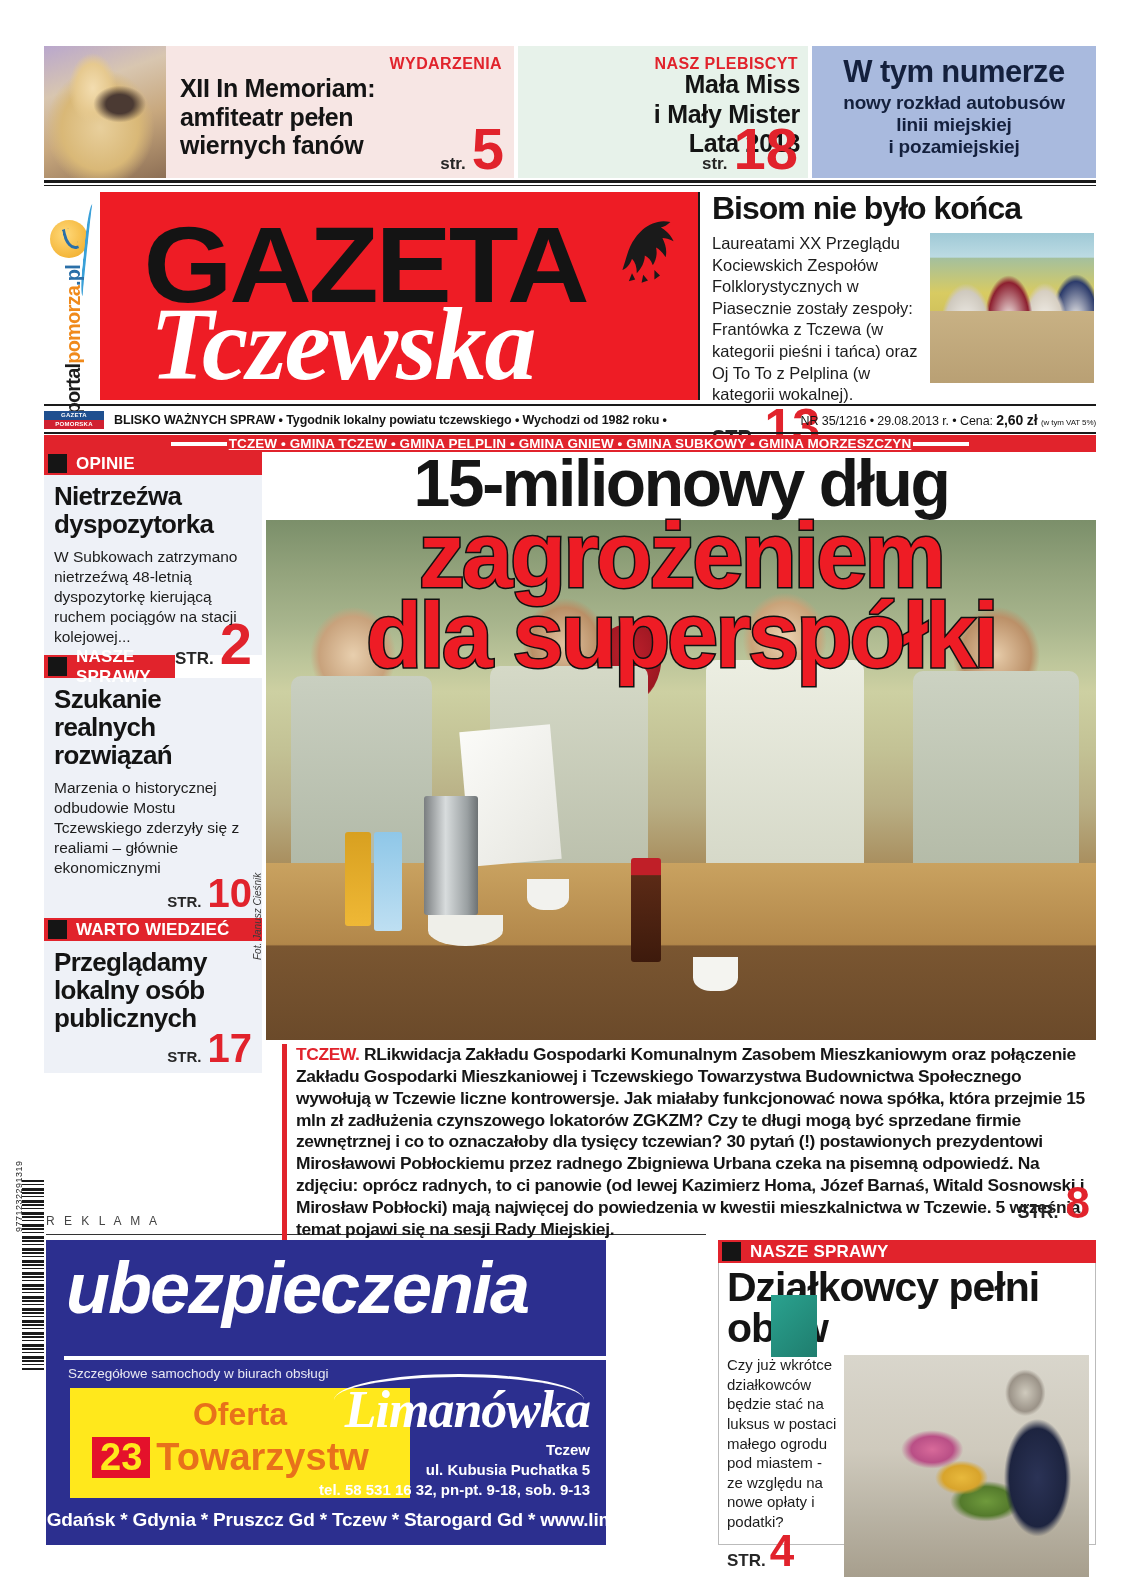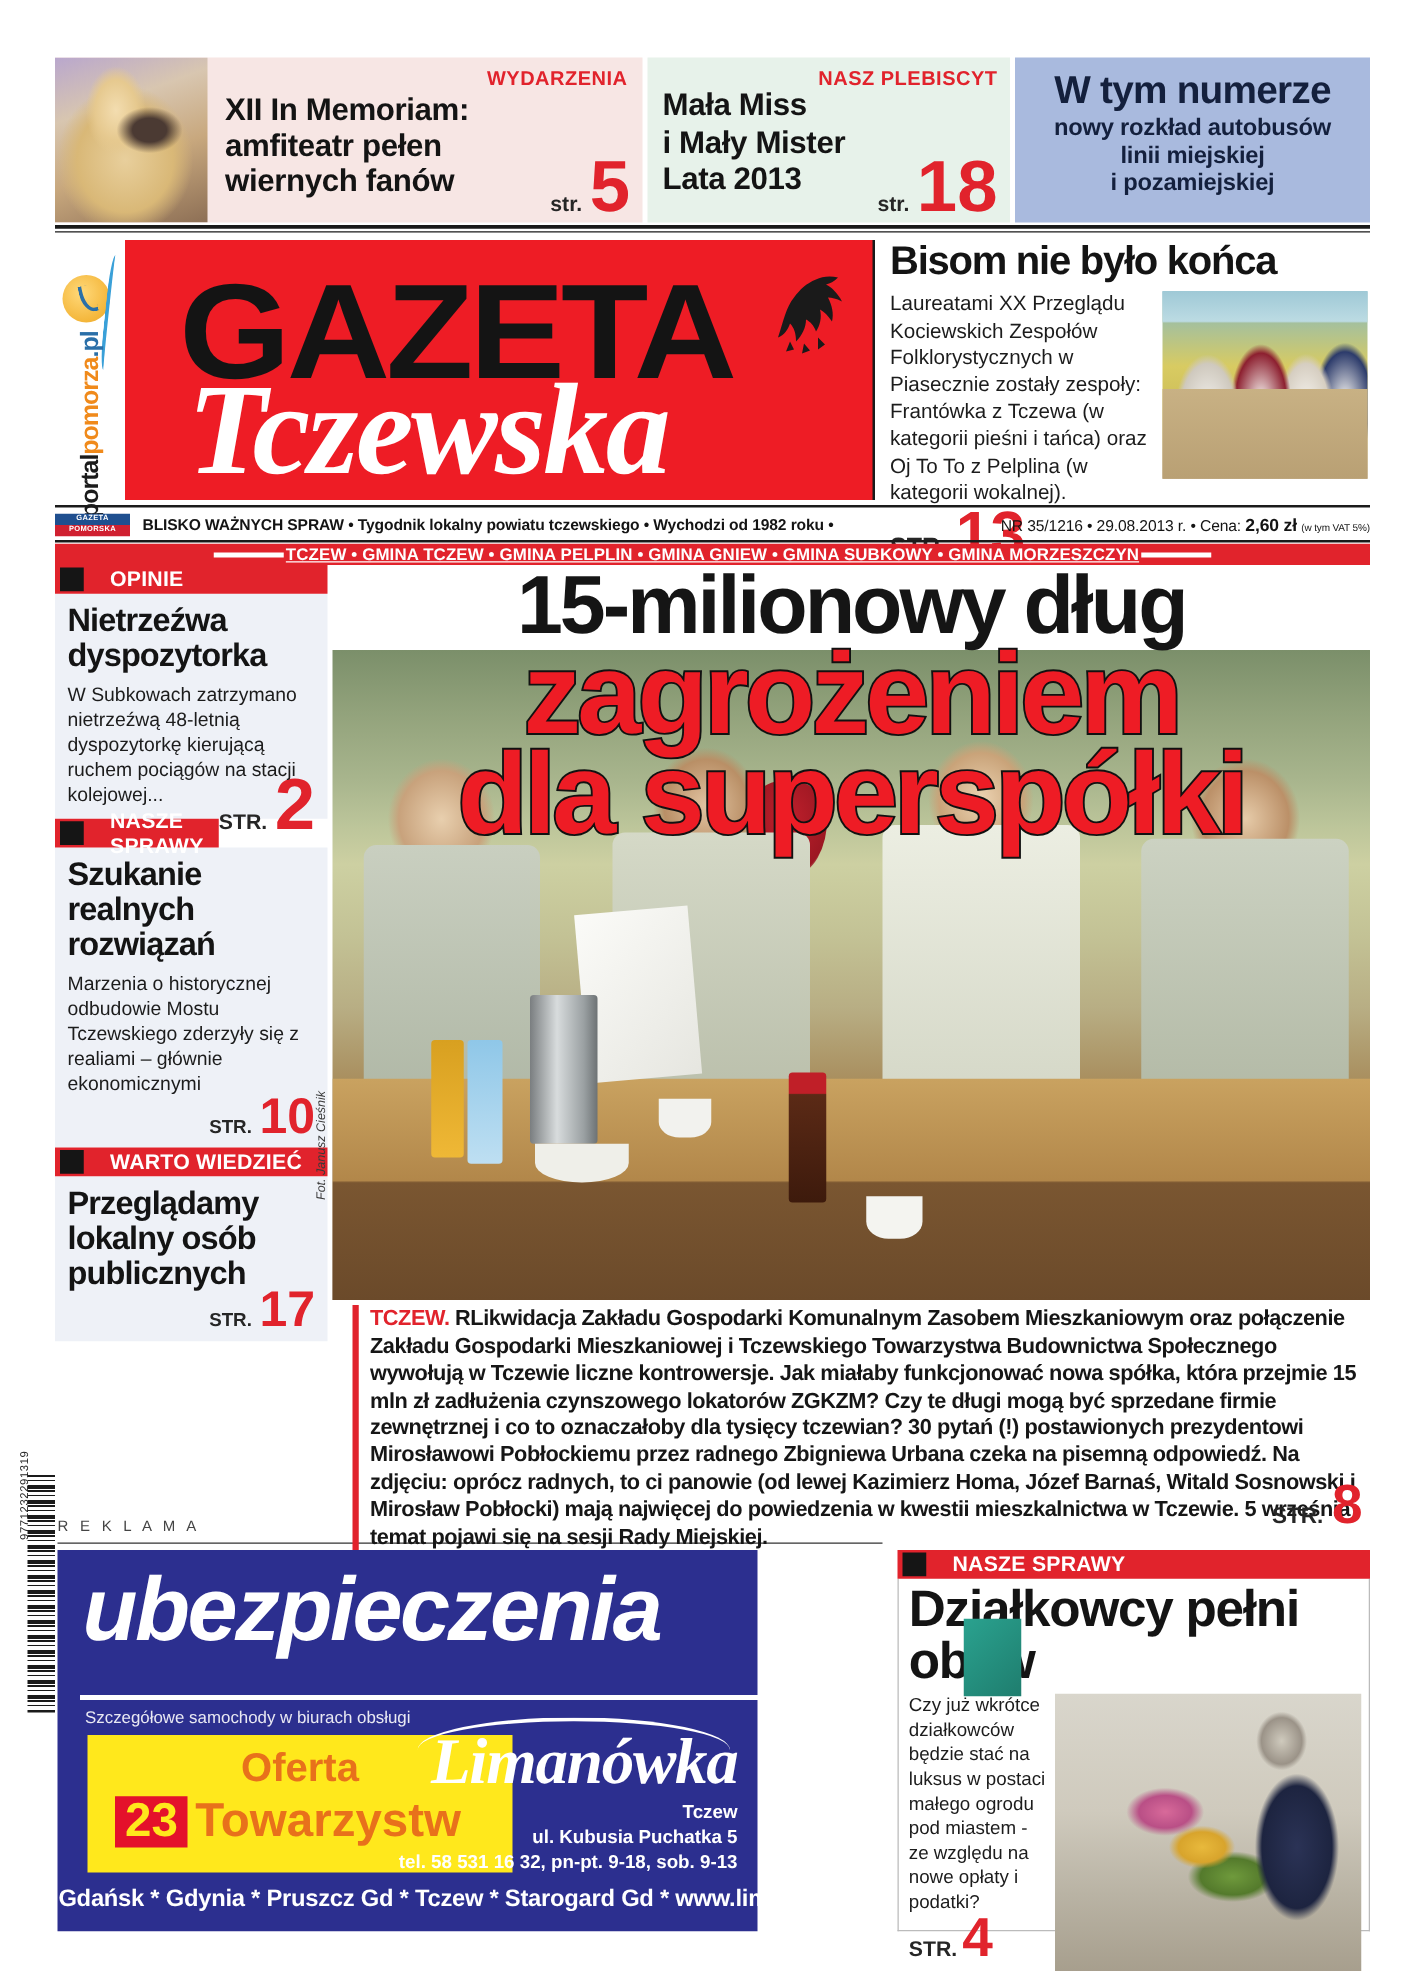--- a/index.html
+++ b/index.html
@@ -54,21 +54,21 @@
   .kicker-2 { right: 10px; }
   .t1-head {
     font-size: 25px; font-weight: bold; line-height: 1.14; color:#141414;
     letter-spacing: -0.3px;
   }
   .strline { position:absolute; right:10px; bottom:4px; display:flex; align-items:baseline; gap:6px; }
   .str-lbl { font-size:17px; font-weight:bold; color:#262626; }
   .str-num { font-size:58px; font-weight:bold; color:#e1232c; line-height:.78; }
 
   .t2-txt { position:relative; padding: 24px 8px 10px 12px; height:100%; }
-  .t2-head { font-size:25px; font-weight:bold; line-height:1.18; color:#141414; letter-spacing:-0.3px; }
+  .t2-head { font-size:25px; font-weight:bold; line-height:1.18; color:#141414; letter-spacing:-0.3px;text-align:right; }
 
   .t3-txt { padding: 10px 8px; text-align:center; color:#14203d; }
   .t3-head { font-size:31px; font-weight:bold; line-height:1.02; letter-spacing:-0.6px; }
   .t3-sub { font-size:19px; font-weight:bold; line-height:1.16; margin-top:4px; letter-spacing:-0.2px;}
 
   .rule-thick { position:absolute; left:44px; top:180px; width:1052px; height:3px; background:#1a1a1a; }
   .rule-thin  { position:absolute; left:44px; top:185px; width:1052px; height:1px; background:#1a1a1a; }
 
   
   .portal {
@@ -172,21 +172,21 @@
     font-size:13.5px; font-weight:bold; letter-spacing:.1px;
     display:flex; align-items:center; justify-content:center;
   }
   .redbar span { padding:12px 2px;text-decoration:underline; }
   .rb-cap { width:56px; height:4px; background:#fff; }
 
   
   .leftcol { position:absolute; left:44px; top:452px; width:218px; }
   .secbar {
     height:23px; background:#e1232c; color:#fff; display:flex; align-items:center;
-    position:relative; padding-left:44px; font-size:17px; font-weight:bold; letter-spacing:.2px;
+    position:relative; padding-left:32px; font-size:17px; font-weight:bold; letter-spacing:.2px;
   }
   .secbar::before{
     content:""; position:absolute; left:4px; top:2px; width:19px; height:19px; background:#151515;
   }
   .lc-box { background:#eef1f7; padding:8px 10px 8px 10px; }
   .lc-head { font-size:26px; font-weight:bold; line-height:1.07; color:#141414; letter-spacing:-0.7px; }
   .lc-body { font-size:15.5px; line-height:1.3; color:#1c1c1c; margin-top:8px; }
   .lc-str { display:flex; align-items:baseline; justify-content:flex-end; gap:6px; }
   .lc-str .str-lbl{ font-size:15px; }
   .lc-str .str-num{ font-size:40px; }

